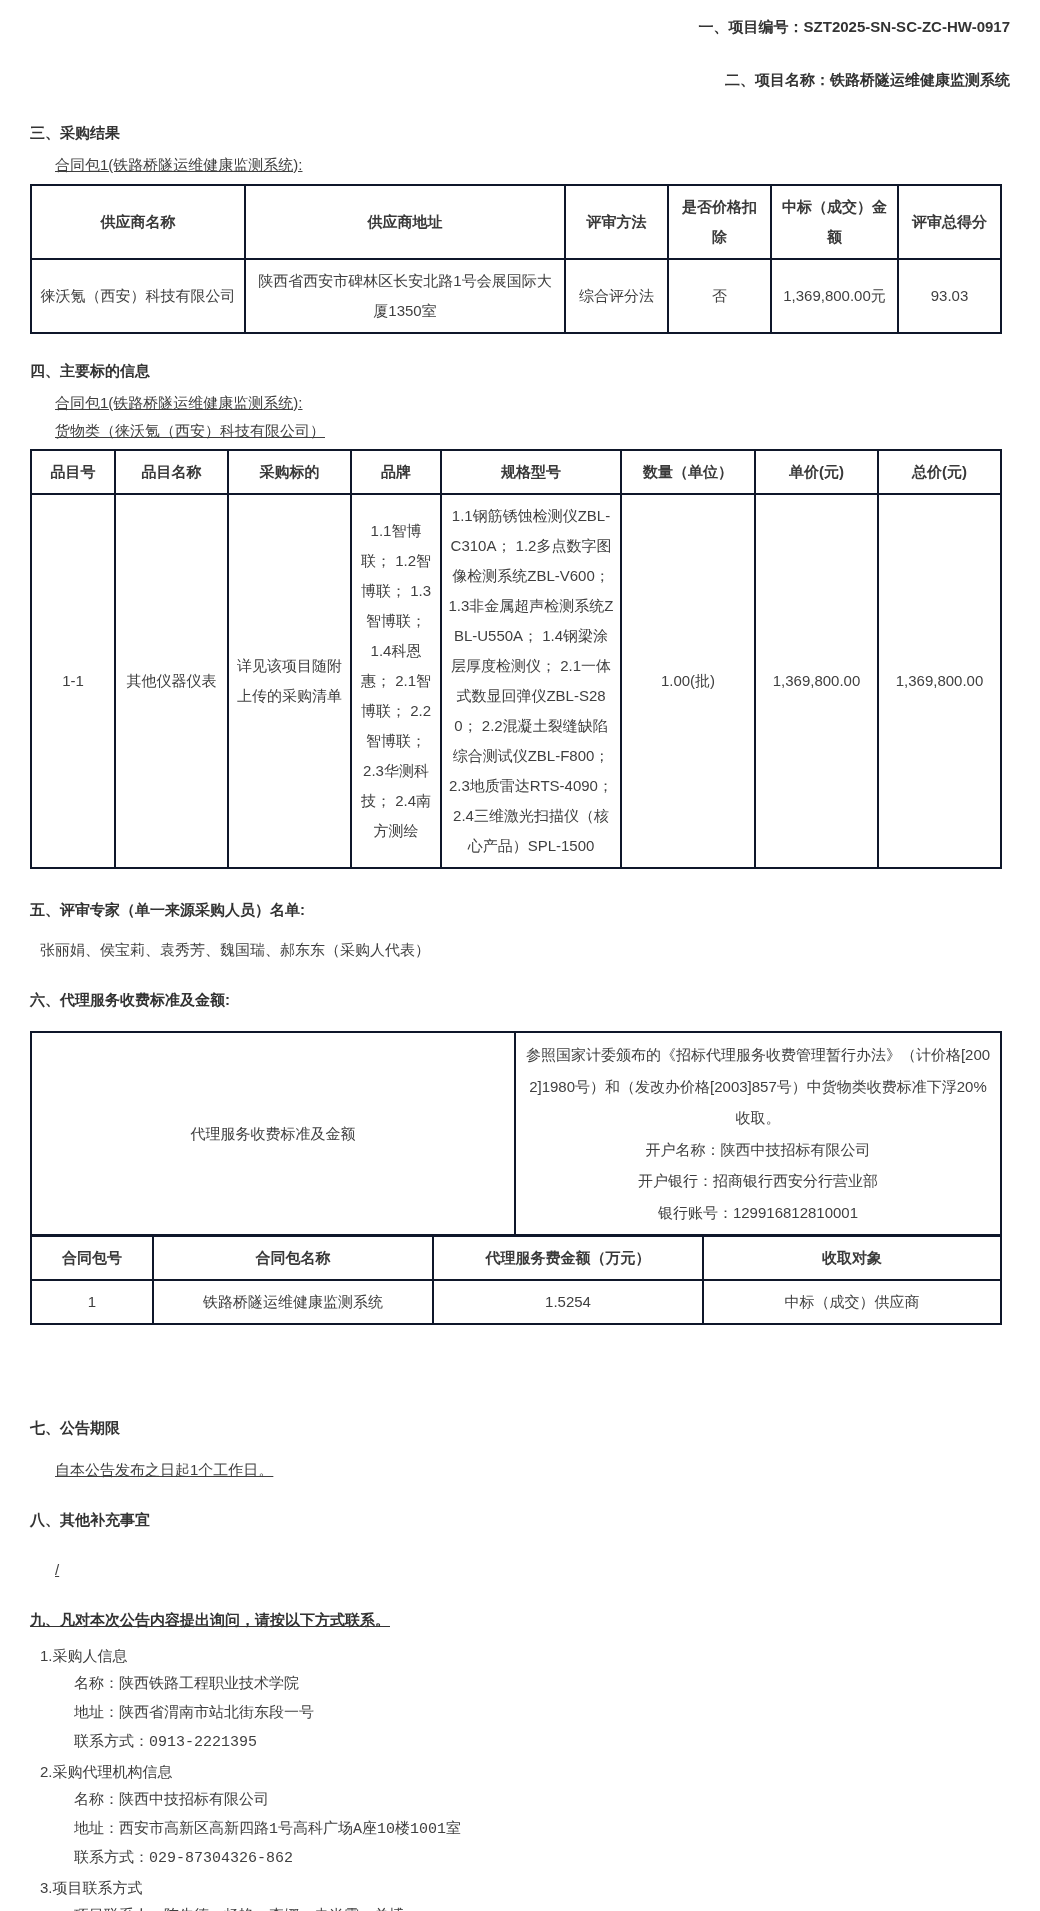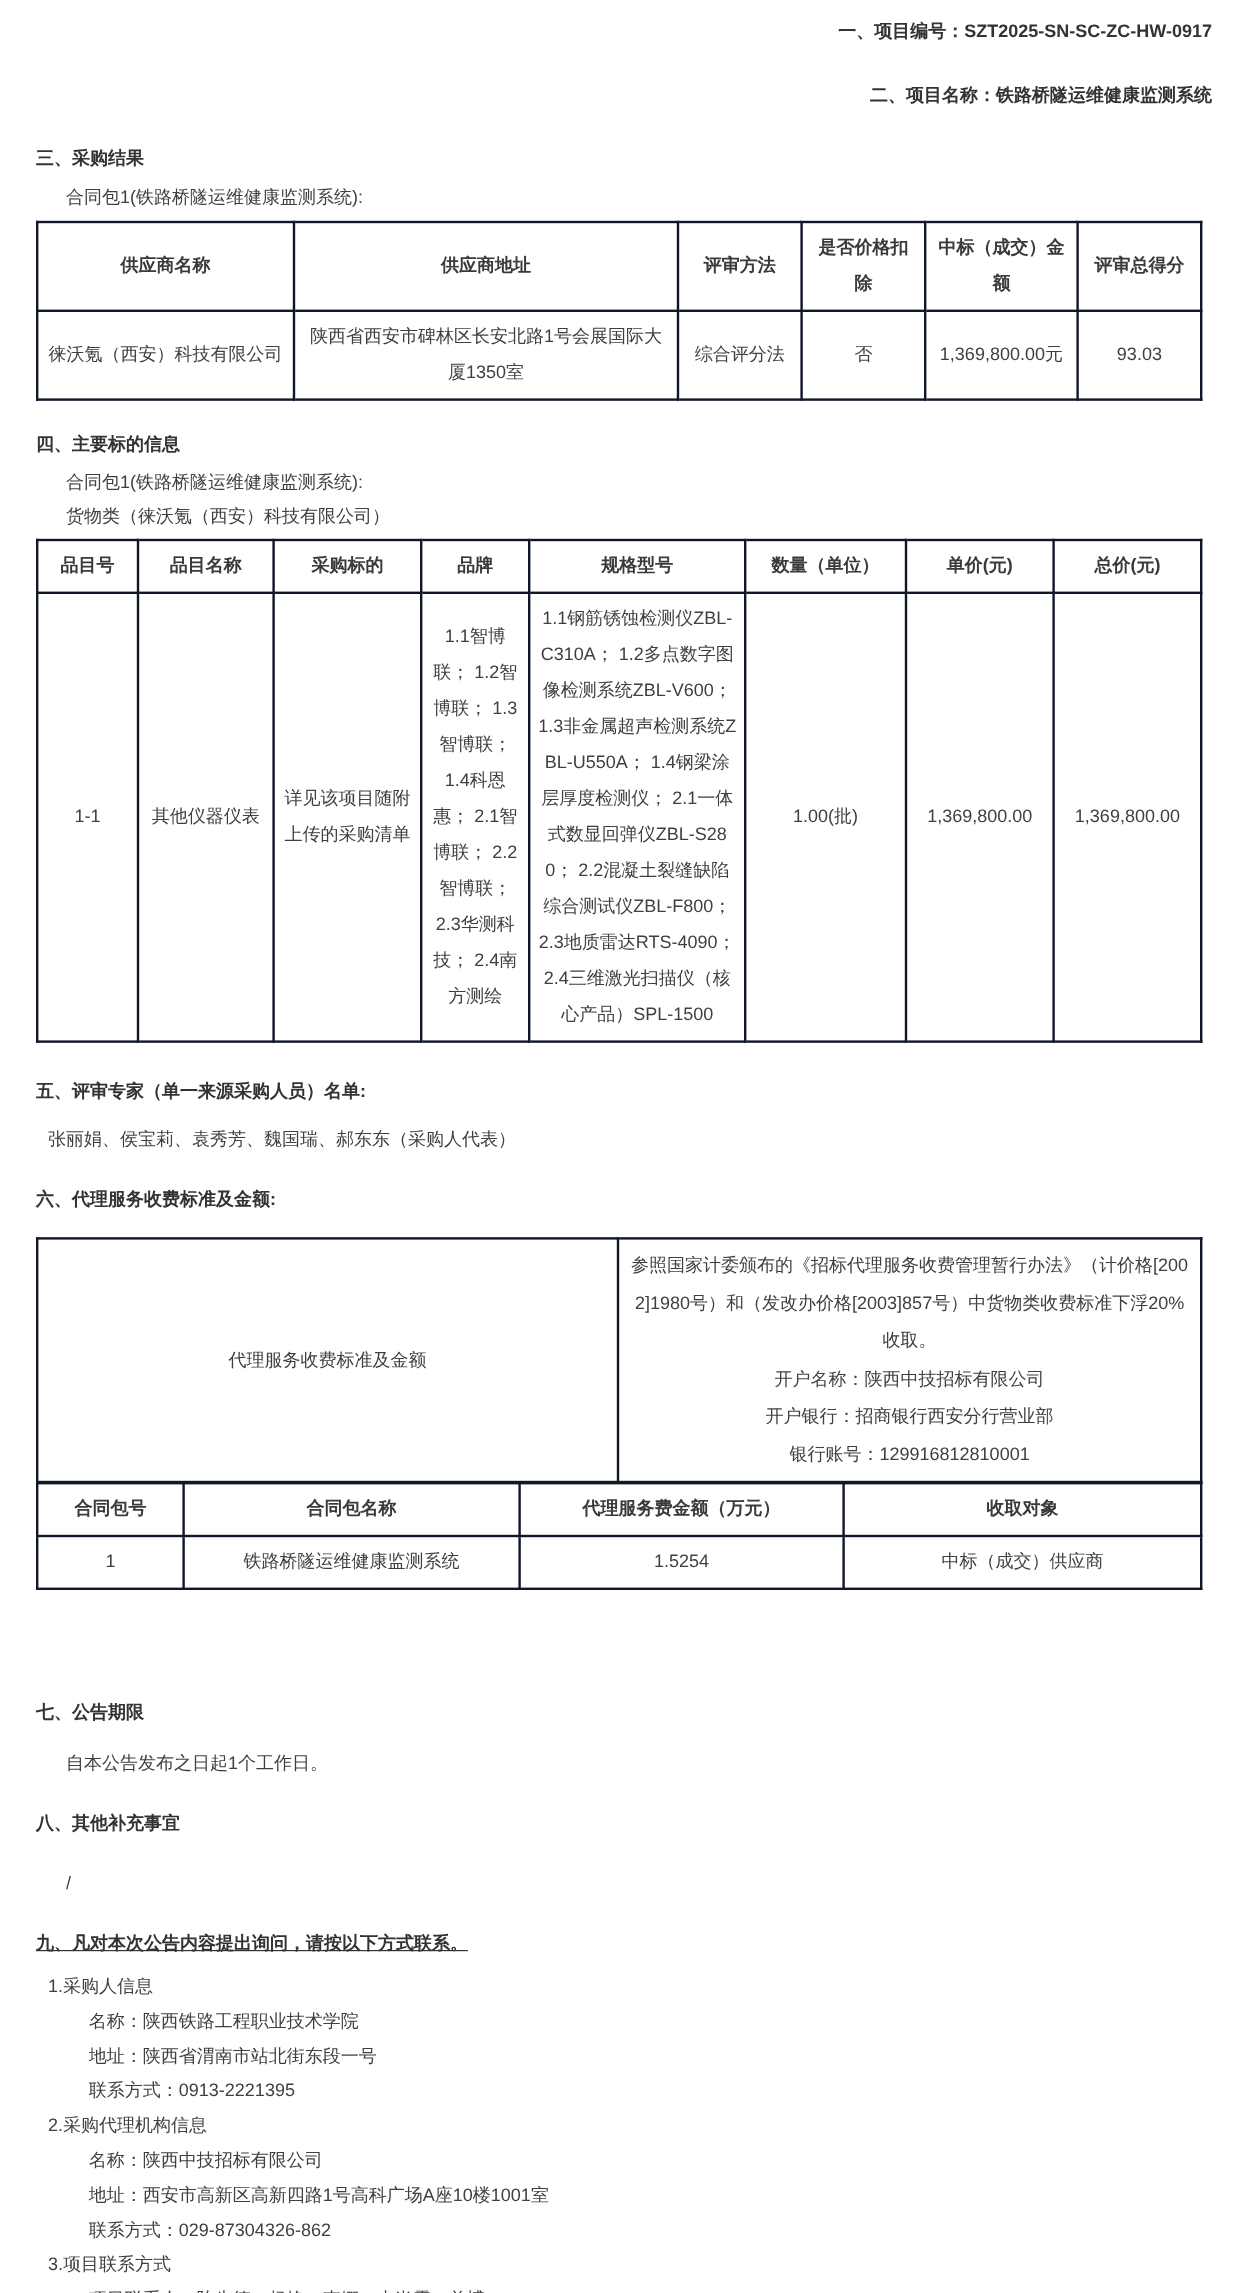--- a/index.html
+++ b/index.html
@@ -6,23 +6,23 @@
   body{
     width:1040px;min-height:1911px;
     color:#3f3f3f;
     font-family:"Liberation Sans", sans-serif;
     font-size:15px;
   }
   .wrap{padding:16px 30px 24px 30px;}
   .hd{font-weight:bold;color:#333;line-height:22px;}
   .txt{line-height:22px;color:#3f3f3f;}
   .mb-sec{margin-bottom:31px;text-align:right;}
-  .indent1{padding-left:25px;}
+  .indent1{padding-left:25px;text-decoration:underline;}
   .indent-sm{padding-left:10px;}
-  .indent2{padding-left:44px;}
+  .indent2{padding-left:44px;font-family:Liberation Mono, monospace;}
   table.tbl{
     border-collapse:collapse;table-layout:fixed;width:970px;
     color:#3f3f3f;font-size:15px;
   }
   table.tbl th, table.tbl td{
     border:2px solid #0f172a;
     padding:6px 6px;
     text-align:center;
     vertical-align:middle;
     line-height:2.0;

